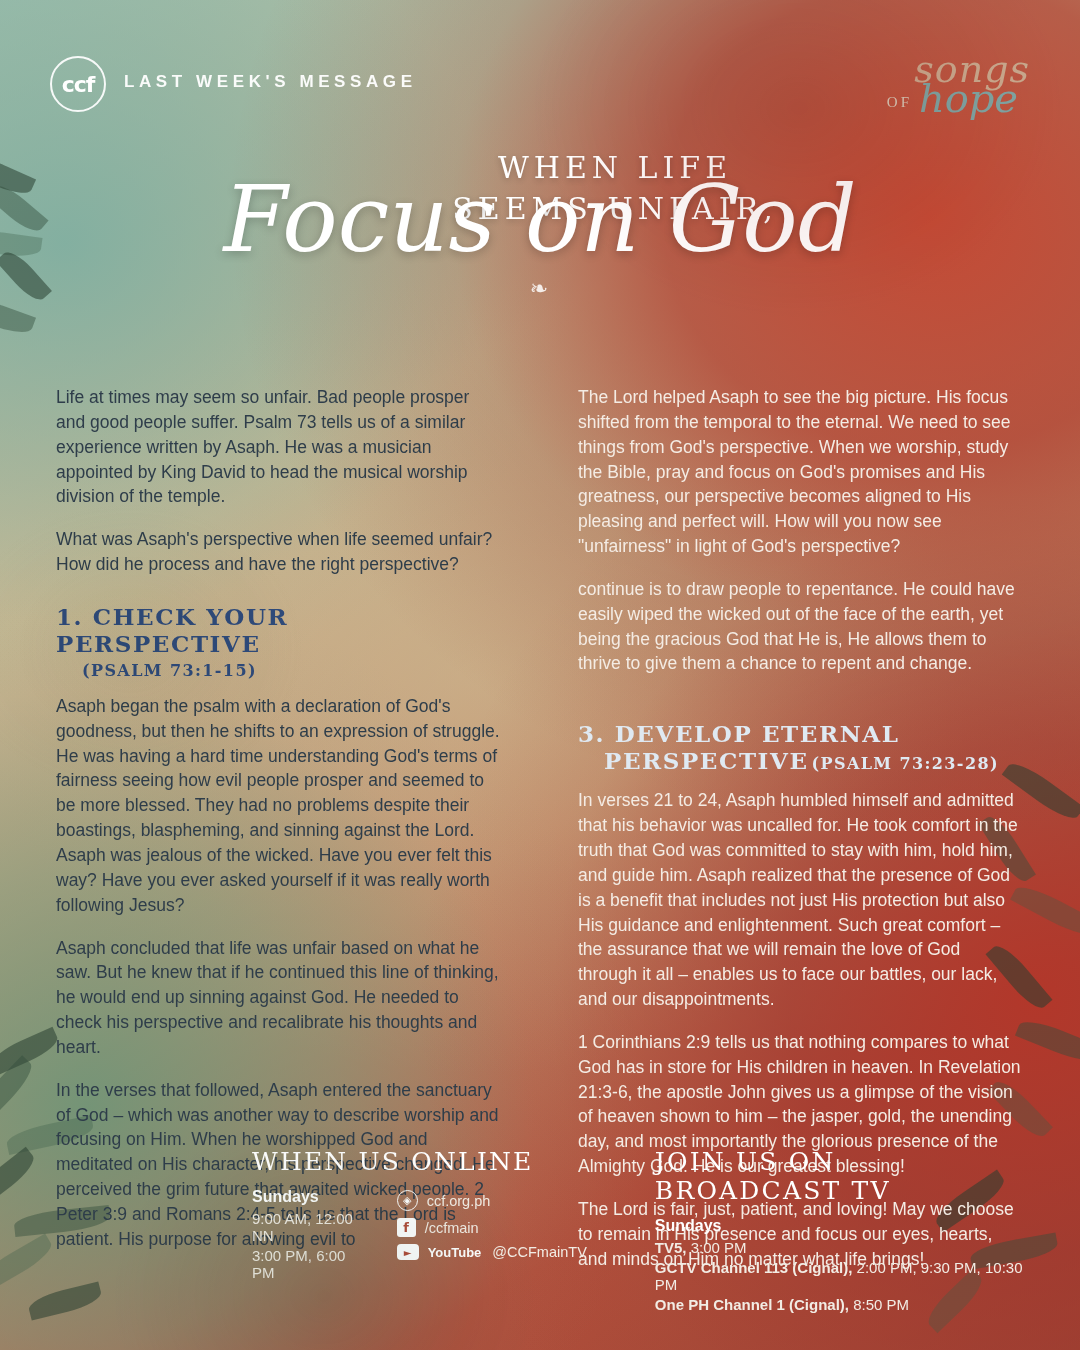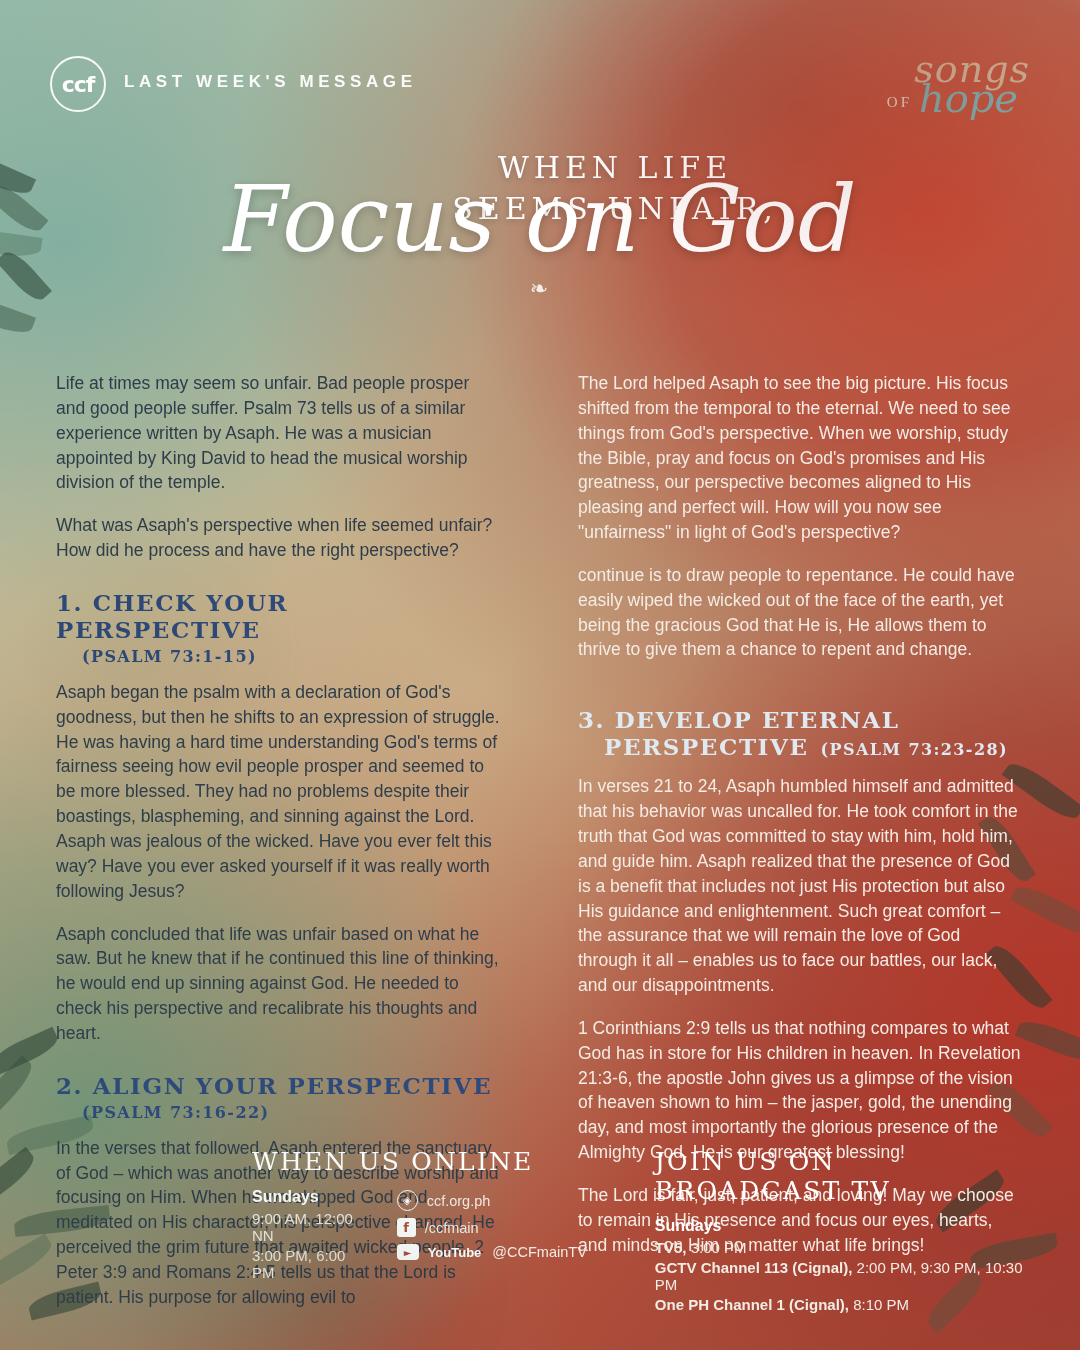--- a/index.html
+++ b/index.html
@@ -152,21 +152,21 @@
   #title-ornament {
     margin-top: 10px;
     color: rgba(255,255,255,0.85);
     font-size: 22px;
     letter-spacing: 2px;
   }
 
   
   #columns {
     position: absolute;
-    top: 371px;
+    top: 385px;
     left: 56px;
     right: 56px;
     display: flex;
     gap: 78px;
   }
   .column { width: 444px; }
   p.body-text {
     margin: 0 0 18px 0;
     font-size: 17.5px;
     line-height: 1.42;
@@ -193,21 +193,21 @@
     display: block;
     font-weight: bold;
     margin-left: 26px;
   }
   .point .pt-ref {
     font-size: 16px;
     letter-spacing: 1.4px;
     font-weight: bold;
   }
   .pt-ref-line { display: block; margin-top: 4px; margin-left: 26px; }
-  .pt-ref-inline { margin-left: 12px; }
+  .pt-ref-inline { margin-left: 3px; }
 
   
   #footer {
     position: absolute;
     bottom: 34px;
     left: 56px;
     right: 56px;
     display: flex;
     gap: 60px;
     color: #fff;
@@ -323,24 +323,20 @@
       <p class="body-text">What was Asaph's perspective when life seemed unfair? How did he process and have the right perspective?</p>
 
       <div class="point">
         <span class="pt-title">1. CHECK YOUR PERSPECTIVE</span>
         <span class="pt-ref pt-ref-line">(PSALM 73:1-15)</span>
       </div>
 
       <p class="body-text">Asaph began the psalm with a declaration of God's goodness, but then he shifts to an expression of struggle. He was having a hard time understanding God's terms of fairness seeing how evil people prosper and seemed to be more blessed. They had no problems despite their boastings, blaspheming, and sinning against the Lord. Asaph was jealous of the wicked. Have you ever felt this way? Have you ever asked yourself if it was really worth following Jesus?</p>
       <p class="body-text">Asaph concluded that life was unfair based on what he saw. But he knew that if he continued this line of thinking, he would end up sinning against God. He needed to check his perspective and recalibrate his thoughts and heart.</p>
 
-      <div class="point">
-        <span class="pt-title">2. ALIGN YOUR PERSPECTIVE</span>
-        <span class="pt-ref pt-ref-line">(PSALM 73:16-22)</span>
-      </div>
 
       <p class="body-text">In the verses that followed, Asaph entered the sanctuary of God – which was another way to describe worship and focusing on Him. When he worshipped God and meditated on His character, his perspective changed. He perceived the grim future that awaited wicked people. 2 Peter 3:9 and Romans 2:4-5 tells us that the Lord is patient. His purpose for allowing evil to</p>
     </div>
 
     <div class="column right">
       <p class="body-text">The Lord helped Asaph to see the big picture. His focus shifted from the temporal to the eternal.  We need to see things from God's perspective. When we worship, study the Bible, pray and focus on God's promises and His greatness, our perspective becomes aligned to His pleasing and perfect will. How will you now see "unfairness" in light of God's perspective?</p>
       <p class="body-text">continue is to draw people to repentance. He could have easily wiped the wicked out of the face of the earth, yet being the gracious God that He is, He allows them to thrive to give them a chance to repent and change.</p>
 
       <div class="point" style="margin-top:44px;">
         <span class="pt-title">3. DEVELOP ETERNAL</span>
@@ -389,18 +385,18 @@
       <div class="foot-line">
         <b>TV5,</b>
         <span>3:00 PM</span>
       </div>
       <div class="foot-line">
         <b>GCTV Channel 113 (Cignal),</b>
         <span>2:00 PM, 9:30 PM, 10:30 PM</span>
       </div>
       <div class="foot-line">
         <b>One PH Channel 1 (Cignal),</b>
-        <span>8:10 PM</span>
+        <span>8:50 PM</span>
       </div>
     </div>
   </div>
 
 </div>
 
 </body></html>

